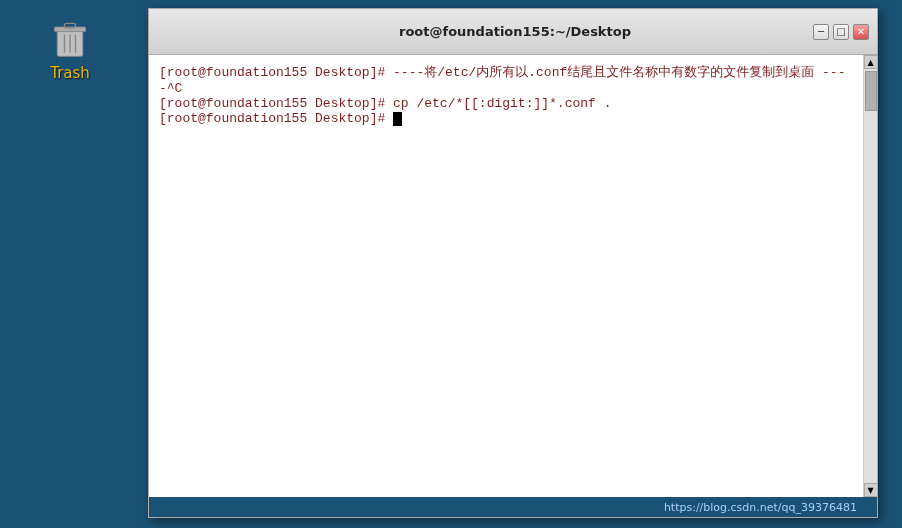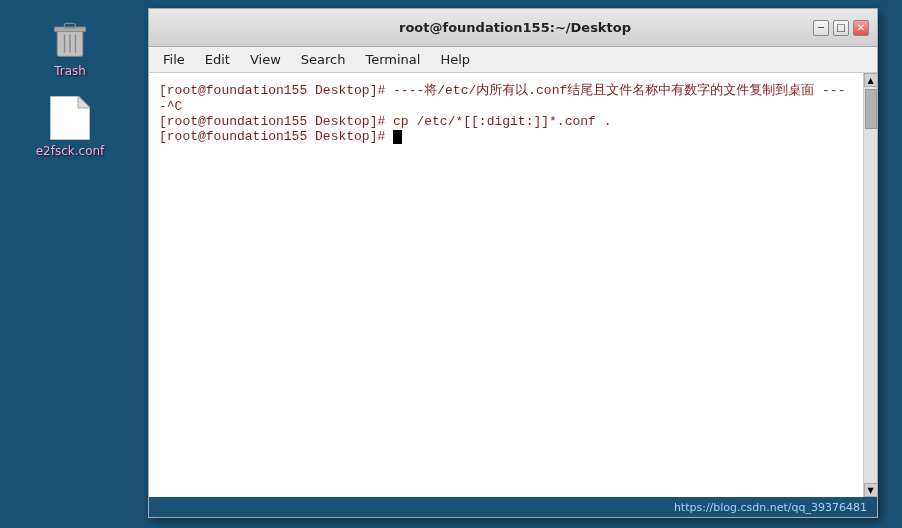--- a/index.html
+++ b/index.html
@@ -38,22 +38,22 @@
     .icon-img {
       width: 48px;
       height: 48px;
       display: flex;
       align-items: center;
       justify-content: center;
       margin-bottom: 2px;
     }
 
     .icon-label {
-      color: #f9a8d4;
-      font-size: 12px;
+      color: #eab308;
+      font-size: 15px;
       text-align: center;
       text-shadow: 1px 1px 2px rgba(0,0,0,0.8);
       word-break: break-word;
     }
 
     
     .trash-svg {
       width: 44px;
       height: 44px;
     }
@@ -73,21 +73,21 @@
       height: 510px;
       background: #ffffff;
       border: 1px solid #aaa;
       box-shadow: 3px 3px 10px rgba(0,0,0,0.5);
       display: flex;
       flex-direction: column;
     }
 
     
     .title-bar {
-      height: 38px;
+      height: 46px;
       background: linear-gradient(to bottom, #e8e8e8, #d0d0d0);
       border-bottom: 1px solid #aaa;
       display: flex;
       align-items: center;
       justify-content: space-between;
       padding: 0 8px;
       flex-shrink: 0;
     }
 
     .title-text {
@@ -193,21 +193,21 @@
       margin-top: 2px;
     }
 
     
     .status-bar {
       height: 20px;
       background: #1a5276;
       display: flex;
       align-items: center;
       justify-content: flex-end;
-      padding: 0 10px;
+      padding: 0 20px;
       flex-shrink: 0;
     }
 
     .status-text {
       color: #aaccff;
       font-size: 11px;
     }
 
     .cursor-block {
       display: inline-block;
@@ -233,55 +233,38 @@
         <rect x="16" y="8" width="12" height="5" rx="2" fill="none" stroke="#888" stroke-width="1.5"></rect>
 
         <line x1="16" y1="20" x2="16" y2="40" stroke="#888" stroke-width="1.5"></line>
         <line x1="22" y1="20" x2="22" y2="40" stroke="#888" stroke-width="1.5"></line>
         <line x1="28" y1="20" x2="28" y2="40" stroke="#888" stroke-width="1.5"></line>
       </svg>
     </div>
     <span class="icon-label">Trash</span>
   </div>
 
-  <div class="desktop-icon">
-    <div class="icon-img">
-      <svg class="file-svg" viewBox="0 0 40 44" xmlns="http://www.w3.org/2000/svg">
-        <polygon points="0,0 28,0 40,12 40,44 0,44" fill="white" stroke="#aaa" stroke-width="1.5"></polygon>
-        <polygon points="28,0 28,12 40,12" fill="#ddd" stroke="#aaa" stroke-width="1"></polygon>
-      </svg>
-    </div>
-    <span class="icon-label">e2fsck.conf</span>
-  </div>
 
 
 
 
 </div>
 
 <div class="terminal-window">
 
   <div class="title-bar">
     <div class="title-spacer"></div>
     <span class="title-text">root@foundation155:~/Desktop</span>
     <div class="window-controls">
       <div class="win-btn win-btn-min">─</div>
       <div class="win-btn win-btn-max">□</div>
       <div class="win-btn win-btn-close">✕</div>
     </div>
   </div>
 
-  <div class="menu-bar">
-    <span class="menu-item">File</span>
-    <span class="menu-item">Edit</span>
-    <span class="menu-item">View</span>
-    <span class="menu-item">Search</span>
-    <span class="menu-item">Terminal</span>
-    <span class="menu-item">Help</span>
-  </div>
 
   <div class="terminal-body">
     <div class="terminal-content">[root@foundation155 Desktop]# ----将/etc/内所有以.conf结尾且文件名称中有数字的文件复制到桌面 ----^C
 [root@foundation155 Desktop]# cp /etc/*[[:digit:]]*.conf .
 [root@foundation155 Desktop]# <span class="cursor-block"></span></div>
     <div class="scrollbar-track">
       <div class="scrollbar-arrow">▲</div>
       <div class="scrollbar-thumb"></div>
       <div style="flex:1"></div>
       <div class="scrollbar-arrow">▼</div>

